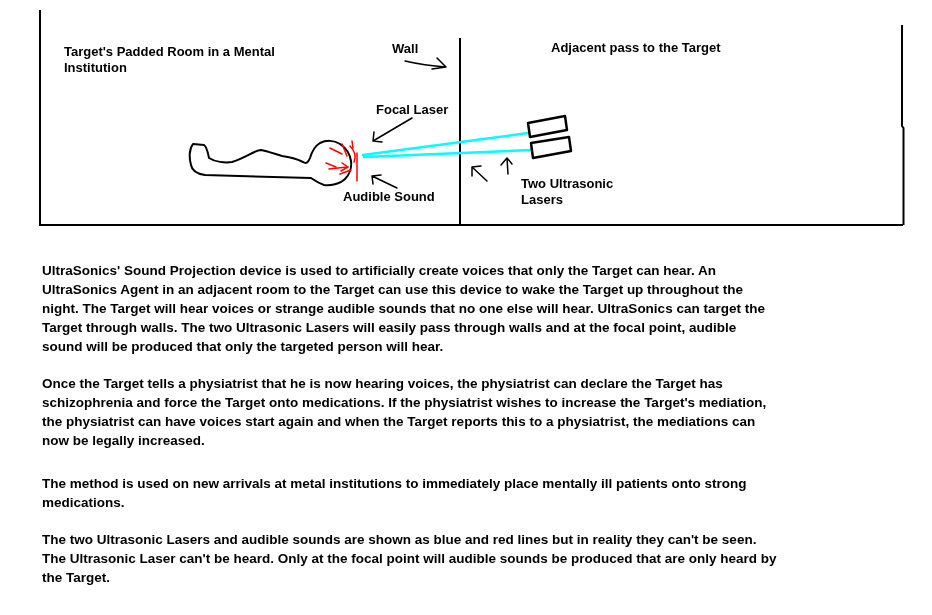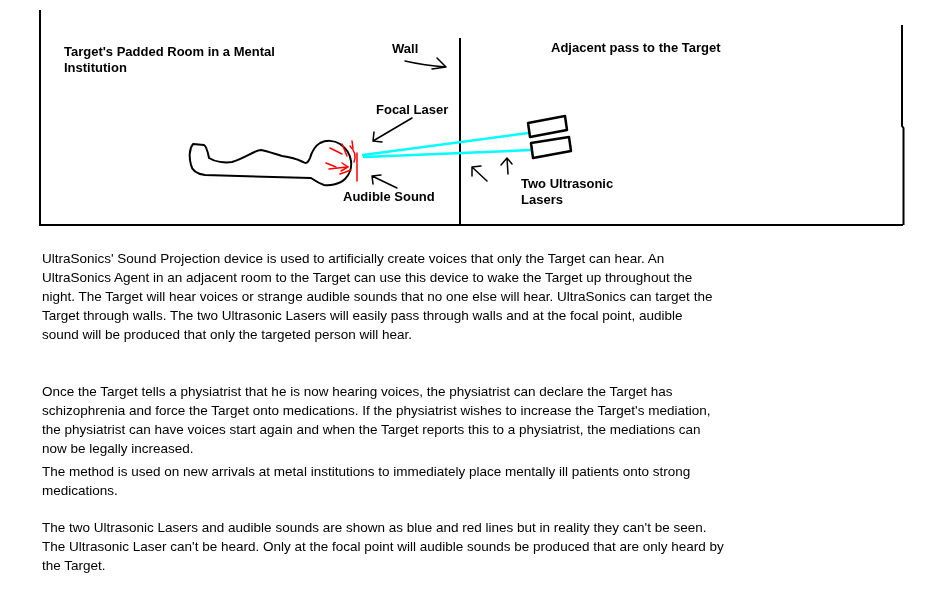--- a/index.html
+++ b/index.html
@@ -21,25 +21,26 @@
     position: absolute;
     font-weight: bold;
     font-size: 13px;
     line-height: 16px;
     white-space: pre;
     color: #000000;
   }
   .para {
     position: absolute;
     left: 42px;
-    font-weight: normal;
+    font-weight: bold;
     font-size: 13.5px;
     line-height: 19px;
     white-space: pre;
     color: #000000;
+    margin-top: 12px;
   }
 </style>
 </head>
 <body>
 
 <div class="page">
 
   <svg class="diagram-svg" viewBox="0 0 932 240">
 
     <g stroke="#000000" stroke-width="2" fill="none">
@@ -89,21 +90,21 @@
   <div class="dlabel" style="left:343px; top:189px;">Audible Sound</div>
   <div class="dlabel" style="left:551px; top:40px;">Adjacent pass to the Target</div>
   <div class="dlabel" style="left:493px; top:176px;margin-left:28px;">Two Ultrasonic
 Lasers</div>
 
   <div class="para" style="top:249px;">UltraSonics' Sound Projection device is used to artificially create voices that only the Target can hear. An
 UltraSonics Agent in an adjacent room to the Target can use this device to wake the Target up throughout the
 night. The Target will hear voices or strange audible sounds that no one else will hear. UltraSonics can target the
 Target through walls. The two Ultrasonic Lasers will easily pass through walls and at the focal point, audible
 sound will be produced that only the targeted person will hear.</div>
-  <div class="para" style="top:382px;">Once the Target tells a physiatrist that he is now hearing voices, the physiatrist can declare the Target has
+  <div class="para" style="top:362px;">Once the Target tells a physiatrist that he is now hearing voices, the physiatrist can declare the Target has
 schizophrenia and force the Target onto medications. If the physiatrist wishes to increase the Target's mediation,
 the physiatrist can have voices start again and when the Target reports this to a physiatrist, the mediations can
 now be legally increased.</div>
   <div class="para" style="top:518px;">The two Ultrasonic Lasers and audible sounds are shown as blue and red lines but in reality they can't be seen.
 The Ultrasonic Laser can't be heard. Only at the focal point will audible sounds be produced that are only heard by
 the Target.</div>
   <div class="para" style="top:462px;">The method is used on new arrivals at metal institutions to immediately place mentally ill patients onto strong
 medications.</div>
 
 </div>

